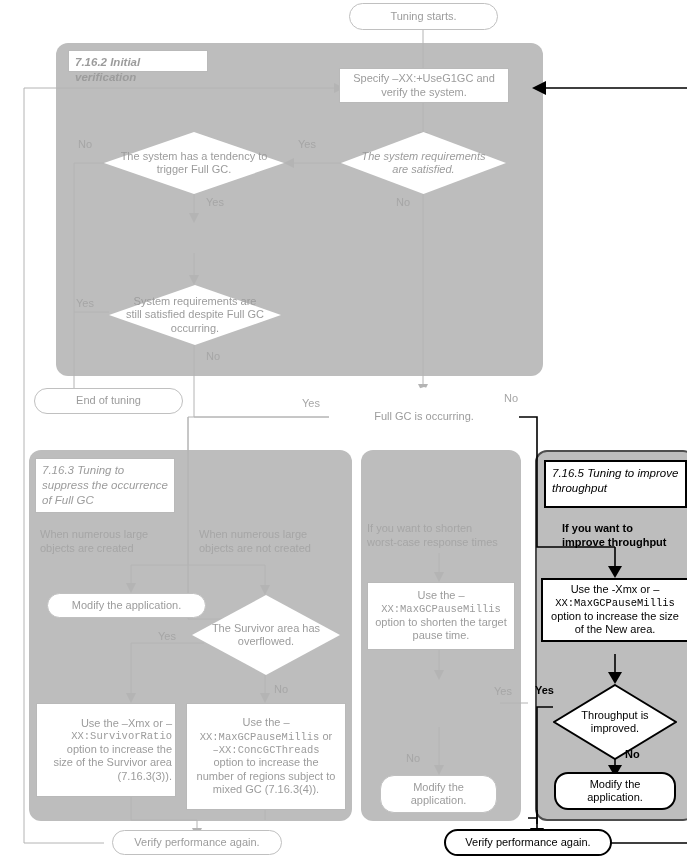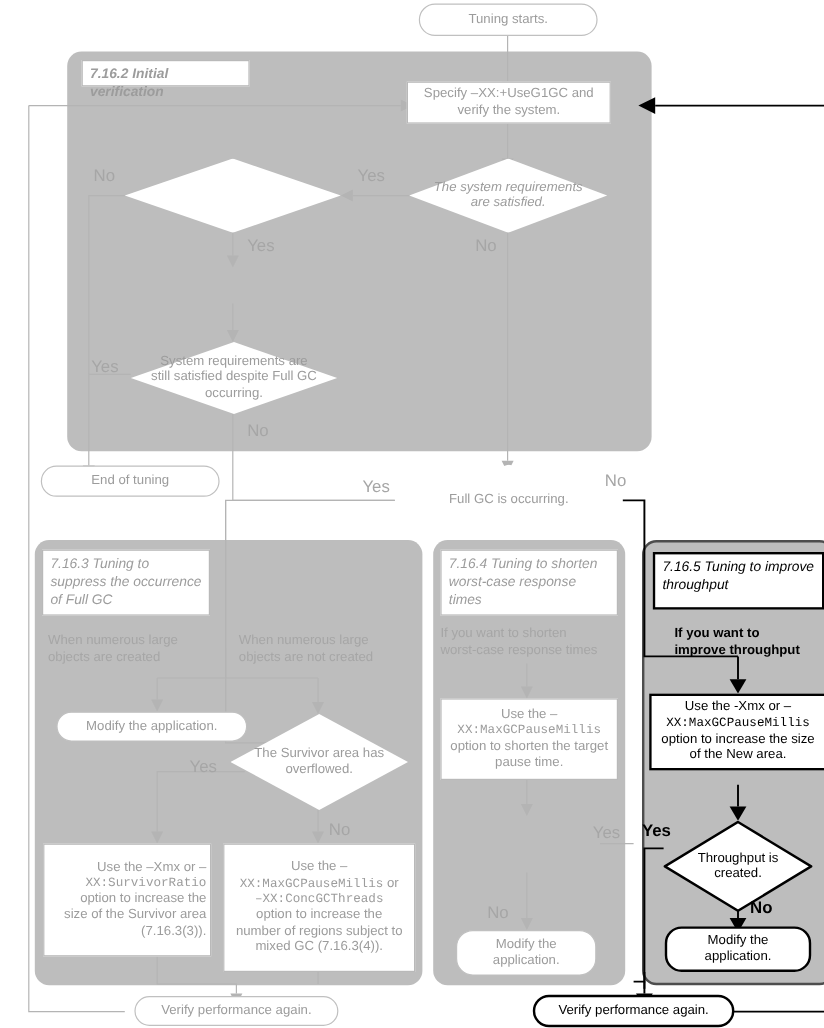--- a/index.html
+++ b/index.html
@@ -29,21 +29,21 @@
   .glabel{position:absolute;background:#fff;border:1px solid #b9b9b9;color:#9c9c9c;
           font-style:italic;font-size:11.5px;padding:4px 6px;box-sizing:border-box;
           line-height:1.3;}
   .glabel.dark{border:2px solid #000;color:#000;}
 
   
   .cap{position:absolute;color:#a6a6a6;font-size:11px;line-height:1.3;}
   .cap.dark{color:#000;font-weight:bold;}
 
   
-  .elab{position:absolute;color:#a6a6a6;font-size:14px;}
+  .elab{position:absolute;color:#a6a6a6;font-size:11px;}
   .elab.dark{color:#000;font-weight:bold;}
 
   
   svg.lines{position:absolute;left:0;top:0;width:687px;height:857px;pointer-events:none;}
   .ln{fill:none;stroke:#b4b4b4;stroke-width:1;}
   .ln-d{fill:none;stroke:#000;stroke-width:1.6;}
   .ah{fill:#b4b4b4;}
   .ah-d{fill:#000;}
 
   .mono{font-family:"Liberation Mono",monospace;font-size:10.5px;}
@@ -144,36 +144,36 @@
     <path class="ln-d" d="M595,843 L682,843 L682,88 L530,88"></path>
     <polygon class="ah-d" points="530,81 530,95 516,88"></polygon>
   </svg>
 
   <div class="node term" style="left:333px;top:3px;width:149px;height:27px;">Tuning starts.</div>
 
   <div class="glabel" style="left:52px;top:50px;width:140px;height:22px;font-weight:bold;">7.16.2 Initial verification</div>
 
   <div class="glabel" style="left:19px;top:458px;width:140px;height:55px;">7.16.3 Tuning to suppress the occurrence of Full GC</div>
 
-  <div class="glabel" style="left:351px;top:458px;width:148px;height:55px;">7.16.4 Tuning to shorten worst-case response times</div>
 
   <div class="glabel dark" style="left:528px;top:460px;width:143px;height:48px;">7.16.5 Tuning to improve throughput</div>
 
   <div class="node proc" style="left:323px;top:68px;width:170px;height:35px;flex-direction:column;">
     <span>Specify –XX:+UseG1GC and</span>
     <span>verify the system.</span>
   </div>
 
   <div class="node dia" style="left:325px;top:132px;width:165px;height:62px;font-style:italic;">
     <div class="shp"></div>
     <div class="txt">The system requirements are satisfied.</div>
   </div>
 
   <div class="node dia" style="left:88px;top:132px;width:180px;height:62px;">
     <div class="shp"></div>
+    <div class="txt">The system has a tendency to trigger Full GC.</div>
   </div>
 
 
   <div class="node dia" style="left:93px;top:285px;width:172px;height:60px;">
     <div class="shp"></div>
     <div class="txt">System requirements are still satisfied despite Full GC occurring.</div>
   </div>
 
   <div class="node term" style="left:18px;top:388px;width:149px;height:26px;">End of tuning</div>
 
@@ -242,21 +242,21 @@
     <span>Use the -Xmx or –</span>
     <span class="mono">XX:MaxGCPauseMillis</span>
     <span>option to increase the size</span>
     <span>of the New area.</span>
   </div>
 
   <div class="node dia dark" style="left:537px;top:684px;width:124px;height:76px;">
     <svg class="outline" viewBox="0 0 124 76" preserveAspectRatio="none">
       <polygon points="62,1 123,38 62,75 1,38" fill="#ffffff" stroke="#000000" stroke-width="2" vector-effect="non-scaling-stroke"></polygon>
     </svg>
-    <div class="txt">Throughput is created.</div>
+    <div class="txt">Throughput is improved.</div>
   </div>
 
   <div class="node term dark" style="left:538px;top:772px;width:122px;height:38px;flex-direction:column;">
     <span>Modify the</span>
     <span>application.</span>
   </div>
 
   <div class="node term" style="left:96px;top:830px;width:170px;height:25px;">Verify performance again.</div>
 
   <div class="node term dark" style="left:428px;top:829px;width:168px;height:27px;">Verify performance again.</div>

